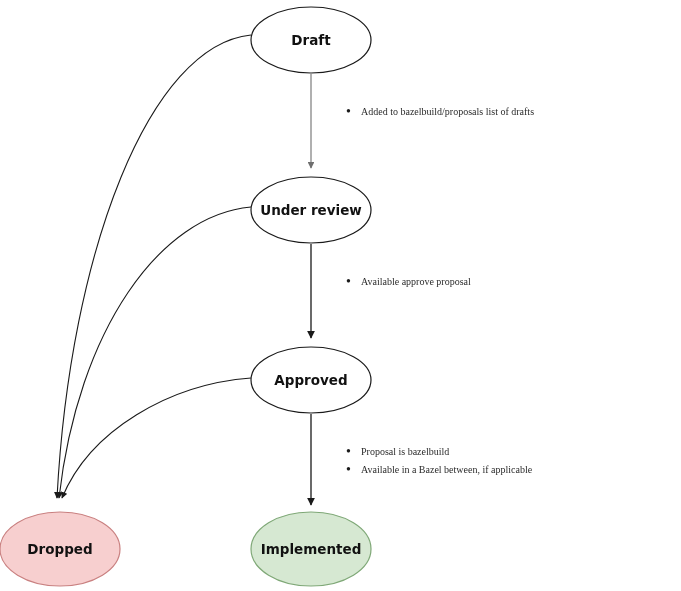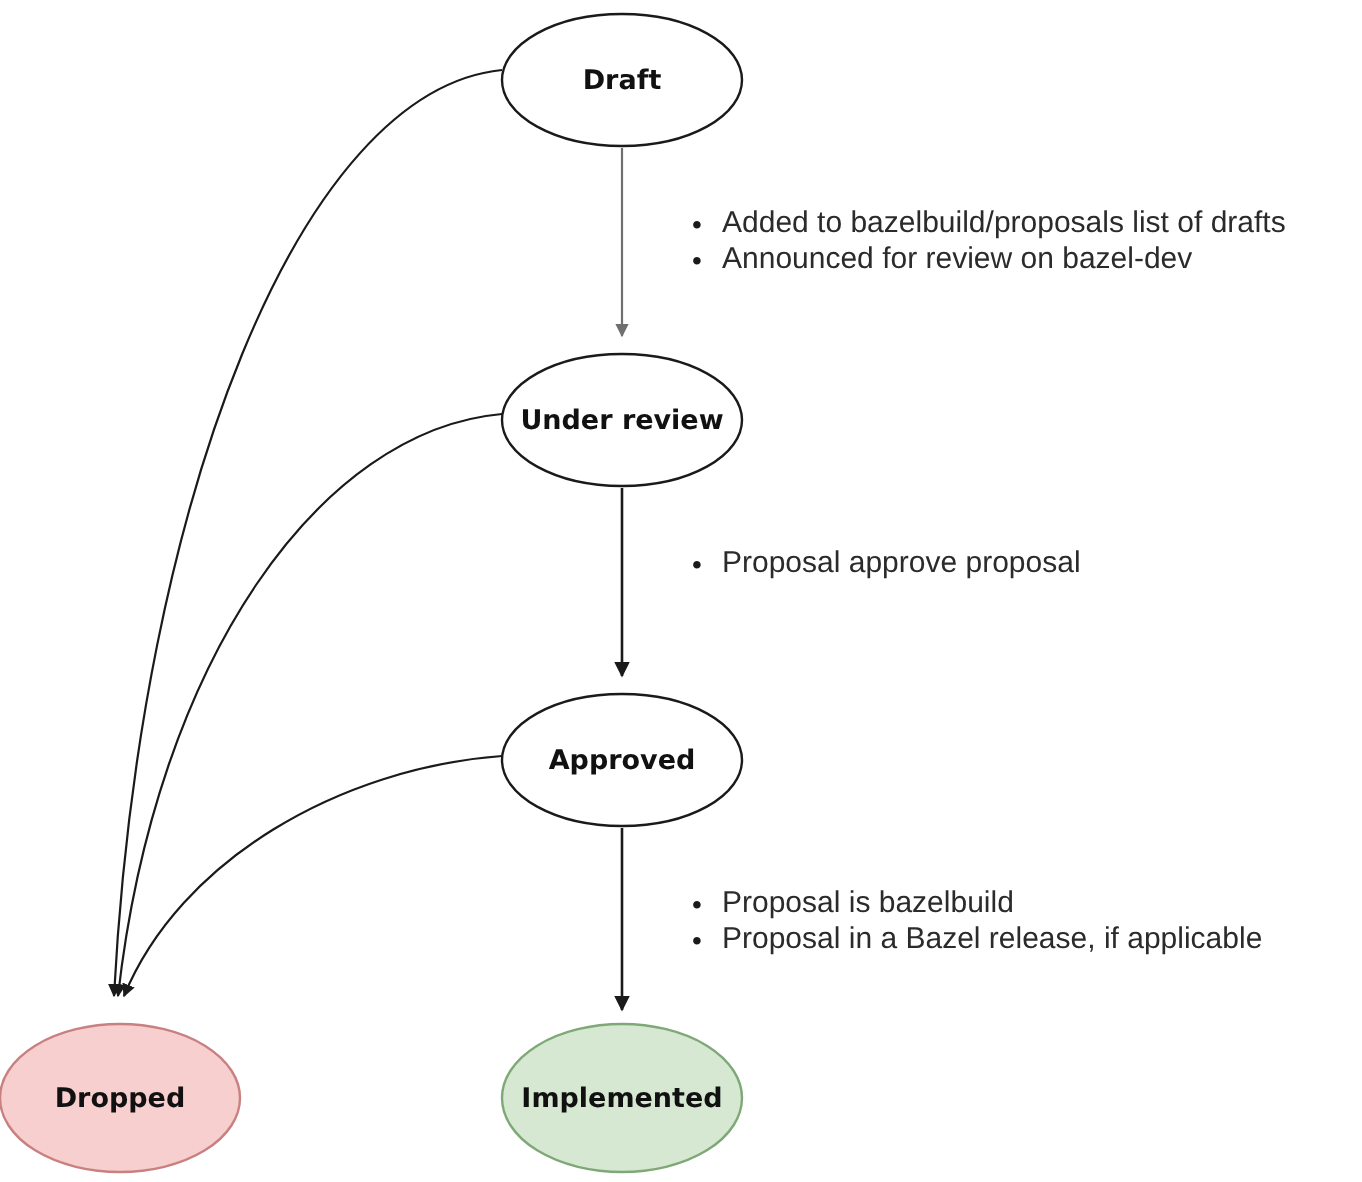--- a/index.html
+++ b/index.html
@@ -32,22 +32,22 @@
   .node-label {
     font-family: "DejaVu Sans", "Liberation Sans", sans-serif;
     font-size: 13.5px;
     font-weight: bold;
     fill: #111111;
     text-anchor: middle;
     dominant-baseline: middle;
   }
   .edge-note {
     position: absolute;
-    font-family: Liberation Sans, sans-serif;
-    font-size: 15px;
+    font-family: Liberation Serif, serif;
+    font-size: 10px;
     color: #2b2b2b;
     line-height: 18px;
     white-space: nowrap;
   }
   .edge-note ul {
     margin: 0;
     padding: 0 0 0 17px;
     list-style: none;
   }
   .edge-note li {
@@ -112,30 +112,29 @@
 
     <g>
       <ellipse cx="311" cy="549" rx="60" ry="37" fill="#d6e8d2" stroke="#7fa877" stroke-width="1.2"></ellipse>
       <text class="node-label" x="311" y="550">Implemented</text>
     </g>
   </svg>
 
   <div class="edge-note" id="note-draft-to-review">
     <ul>
       <li>Added to bazelbuild/proposals list of drafts</li>
-      <li>Announced for review on bazel-dev</li>
     </ul>
   </div>
 
   <div class="edge-note" id="note-review-to-approved">
     <ul>
-      <li>Proposal approve proposal</li>
+      <li>Available approve proposal</li>
     </ul>
   </div>
 
   <div class="edge-note" id="note-approved-to-implemented">
     <ul>
       <li>Proposal is bazelbuild</li>
-      <li>Proposal in a Bazel release, if applicable</li>
+      <li>Available in a Bazel between, if applicable</li>
     </ul>
   </div>
 
 </div>
 
 </body></html>

